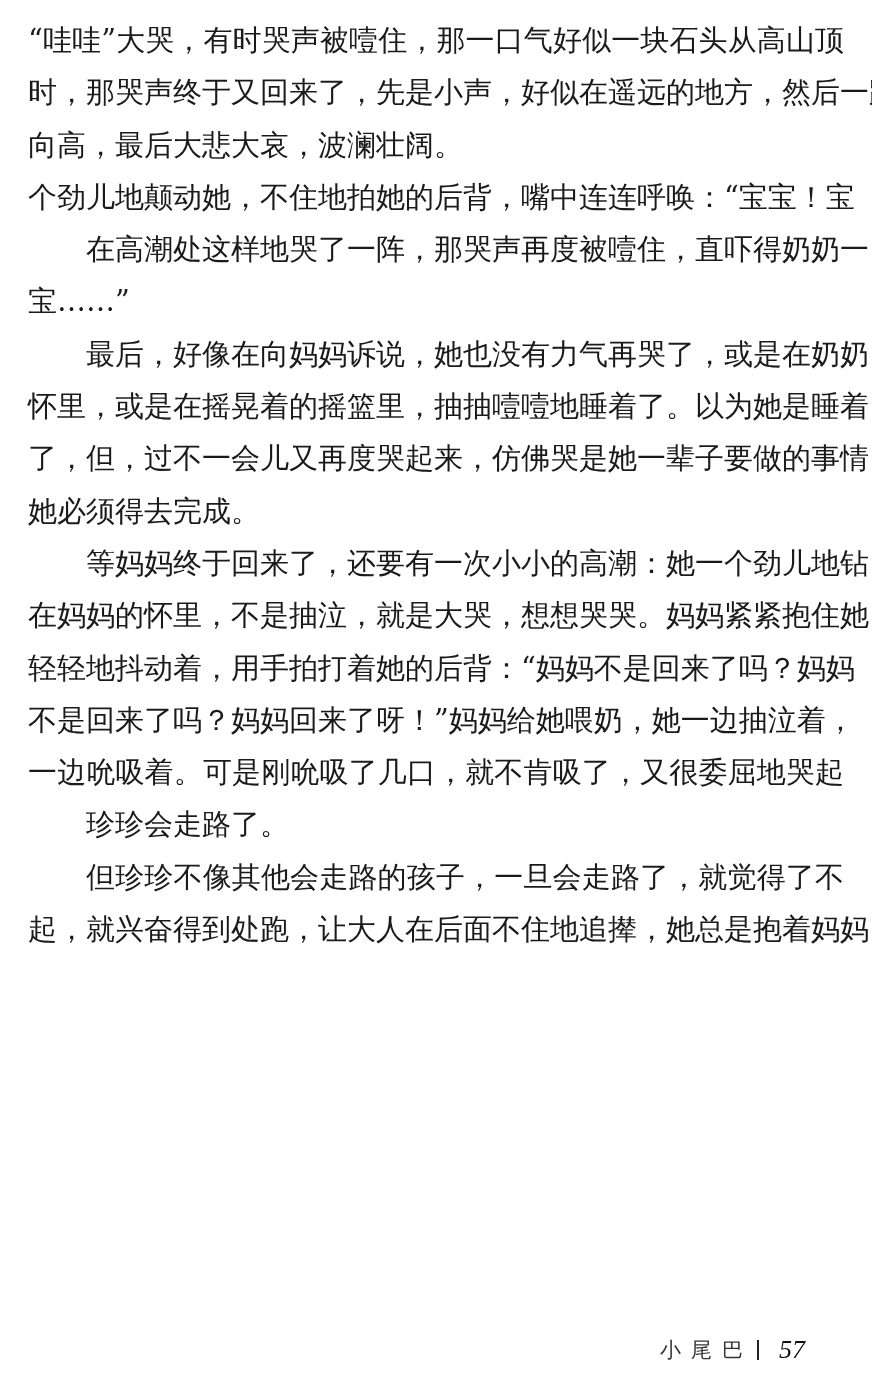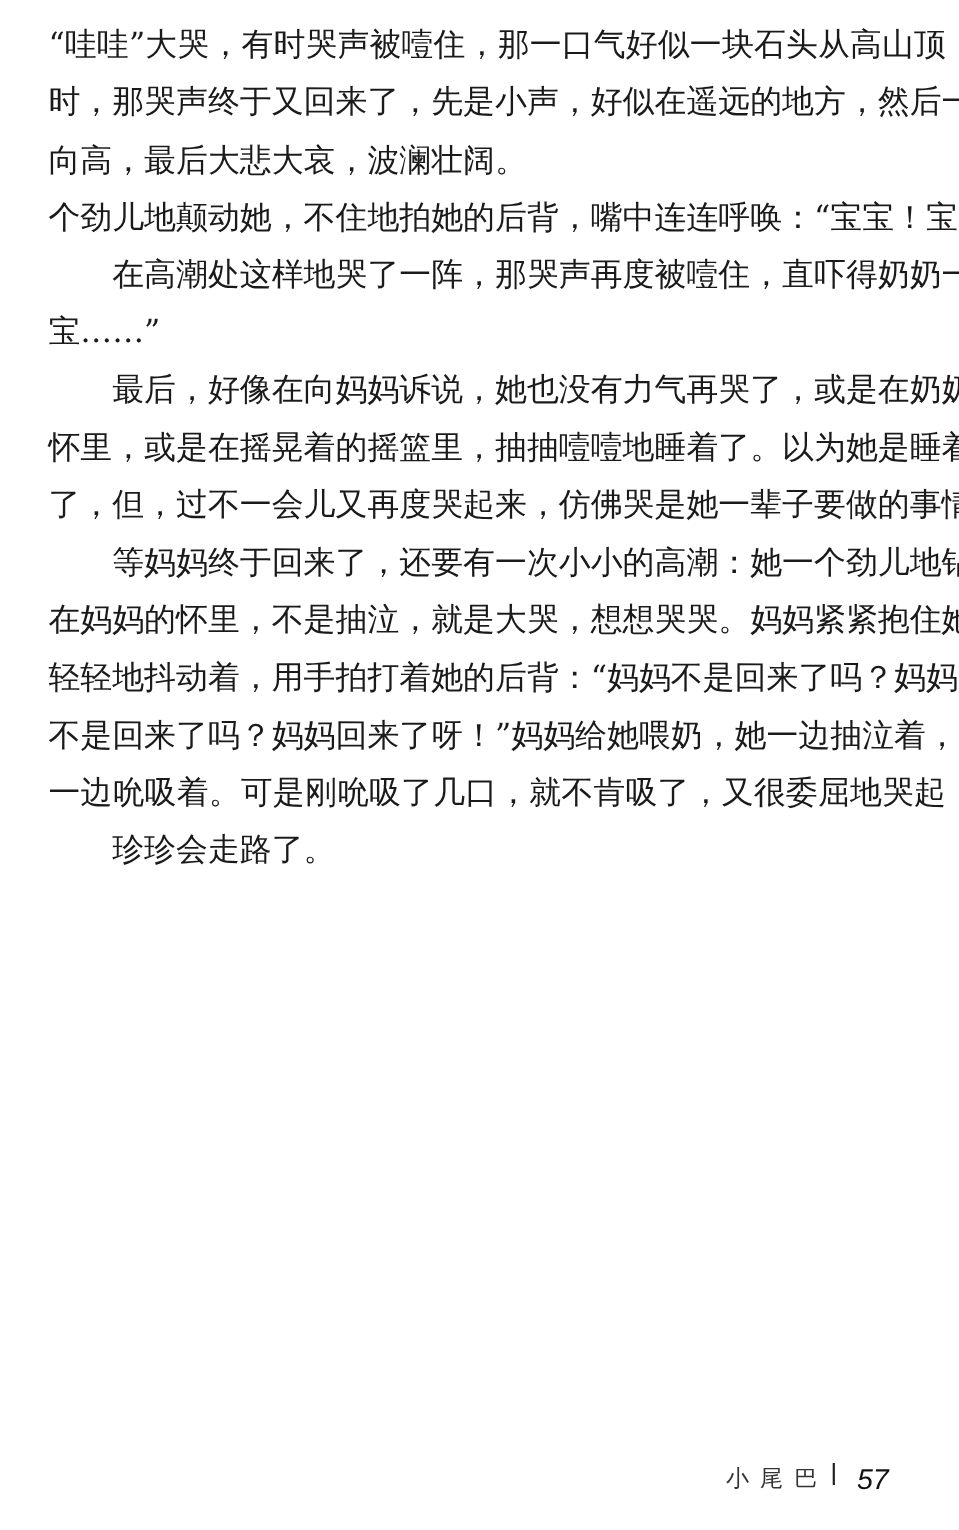--- a/index.html
+++ b/index.html
@@ -13,21 +13,20 @@
       position: relative;
       overflow: hidden;
       color: #1a1a1a;
       font-family: "DejaVu Serif", "Liberation Serif", serif;
     }
     .page-body {
       position: absolute;
       left: 28px;
       top: 14px;
       width: 816px;
-      margin-left: 16px;
     }
     .line {
       height: 52.3px;
       line-height: 52.3px;
       font-size: 29px;
       white-space: nowrap;
       text-align: justify;
       text-align-last: justify;
       letter-spacing: 0;
     }
@@ -36,37 +35,38 @@
     }
     .line.indent {
       padding-left: 58px;
     }
     .footer {
       position: absolute;
       top: 1330px;
       left: 660px;
       height: 40px;
       display: flex;
+      align-items: center;
       color: #222;
     }
     .running-title {
       font-size: 21px;
       letter-spacing: 10px;
       font-family: "DejaVu Sans", "Liberation Sans", sans-serif;
       color: #333;
     }
     .footer-rule {
       display: inline-block;
       width: 2px;
       height: 20px;
       background: #222;
       margin: 0 20px 0 4px;
     }
     .page-number {
-      font-family: Liberation Sans, sans-serif;
+      font-family: Liberation Serif, serif;
       font-style: italic;
       font-size: 26px;
       color: #111;
     }
   </style>
 </head>
 <body>
 
 <div class="page-body">
 
@@ -79,36 +79,39 @@
   <div class="paragraph">
     <div class="line">个劲儿地颠动她，不住地拍她的后背，嘴中连连呼唤：“宝宝！宝</div>
     <div class="line indent">在高潮处这样地哭了一阵，那哭声再度被噎住，直吓得奶奶一</div>
     <div class="line last">宝……”</div>
   </div>
 
   <div class="paragraph">
     <div class="line indent">最后，好像在向妈妈诉说，她也没有力气再哭了，或是在奶奶</div>
     <div class="line">怀里，或是在摇晃着的摇篮里，抽抽噎噎地睡着了。以为她是睡着</div>
     <div class="line">了，但，过不一会儿又再度哭起来，仿佛哭是她一辈子要做的事情，</div>
+    <div class="line last">她必须得去完成。</div>
   </div>
 
 
   <div class="paragraph">
     <div class="line indent">等妈妈终于回来了，还要有一次小小的高潮：她一个劲儿地钻</div>
     <div class="line">在妈妈的怀里，不是抽泣，就是大哭，想想哭哭。妈妈紧紧抱住她，</div>
     <div class="line">轻轻地抖动着，用手拍打着她的后背：“妈妈不是回来了吗？妈妈</div>
     <div class="line">不是回来了吗？妈妈回来了呀！”妈妈给她喂奶，她一边抽泣着，</div>
     <div class="line">一边吮吸着。可是刚吮吸了几口，就不肯吸了，又很委屈地哭起</div>
   </div>
 
   <div class="paragraph">
     <div class="line indent last">珍珍会走路了。</div>
   </div>
 
   <div class="paragraph">
+    <div class="line indent">但珍珍不像其他会走路的孩子，一旦会走路了，就觉得了不</div>
+    <div class="line">起，就兴奋得到处跑，让大人在后面不住地追撵，她总是抱着妈妈</div>
   </div>
 </div>
 
 <div class="footer">
   <span class="running-title">小尾巴</span>
   <span class="footer-rule"></span>
   <span class="page-number">57</span>
 </div>
 
 </body></html>

